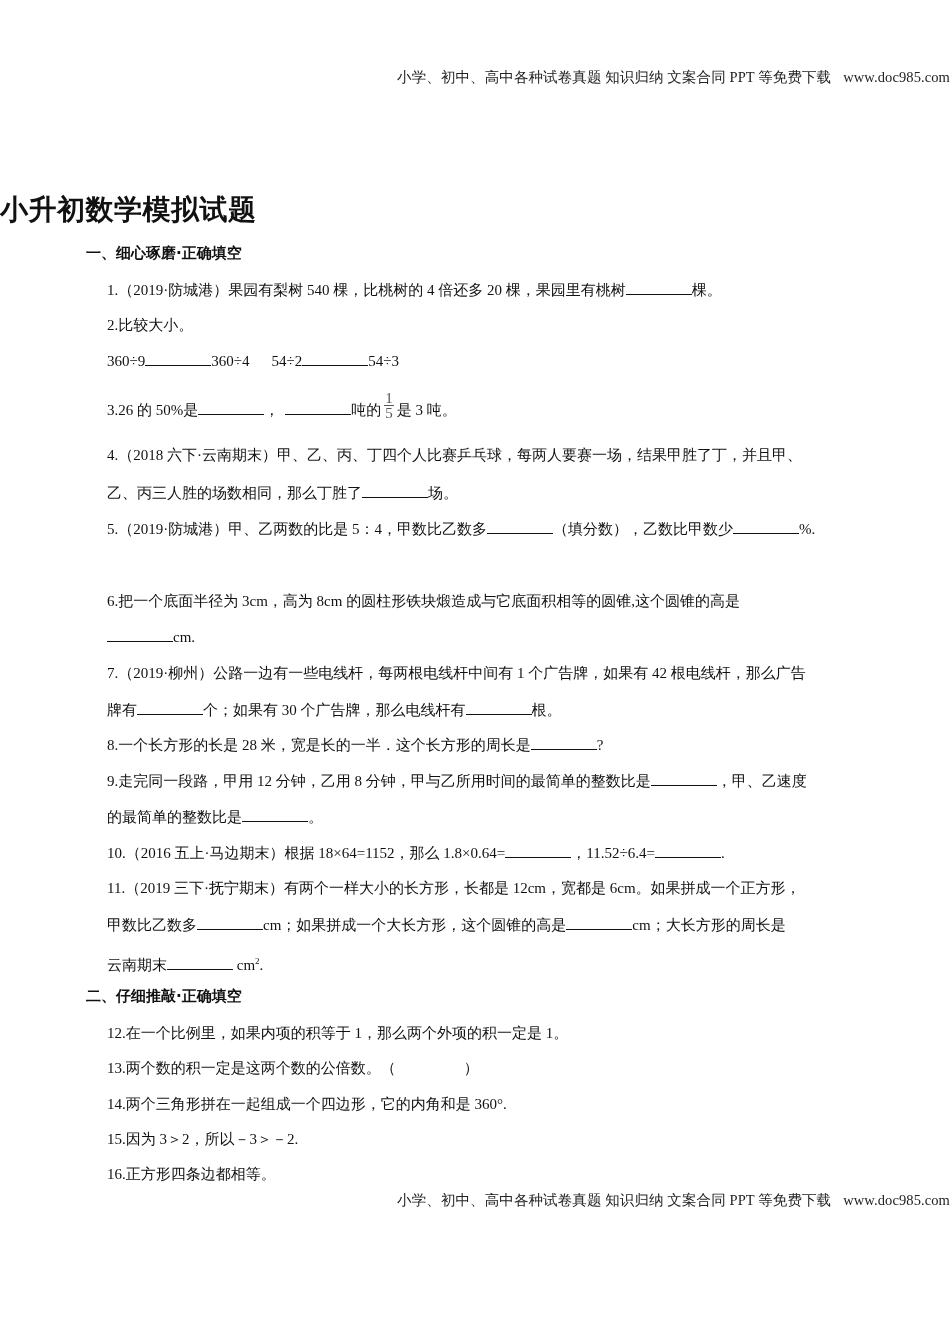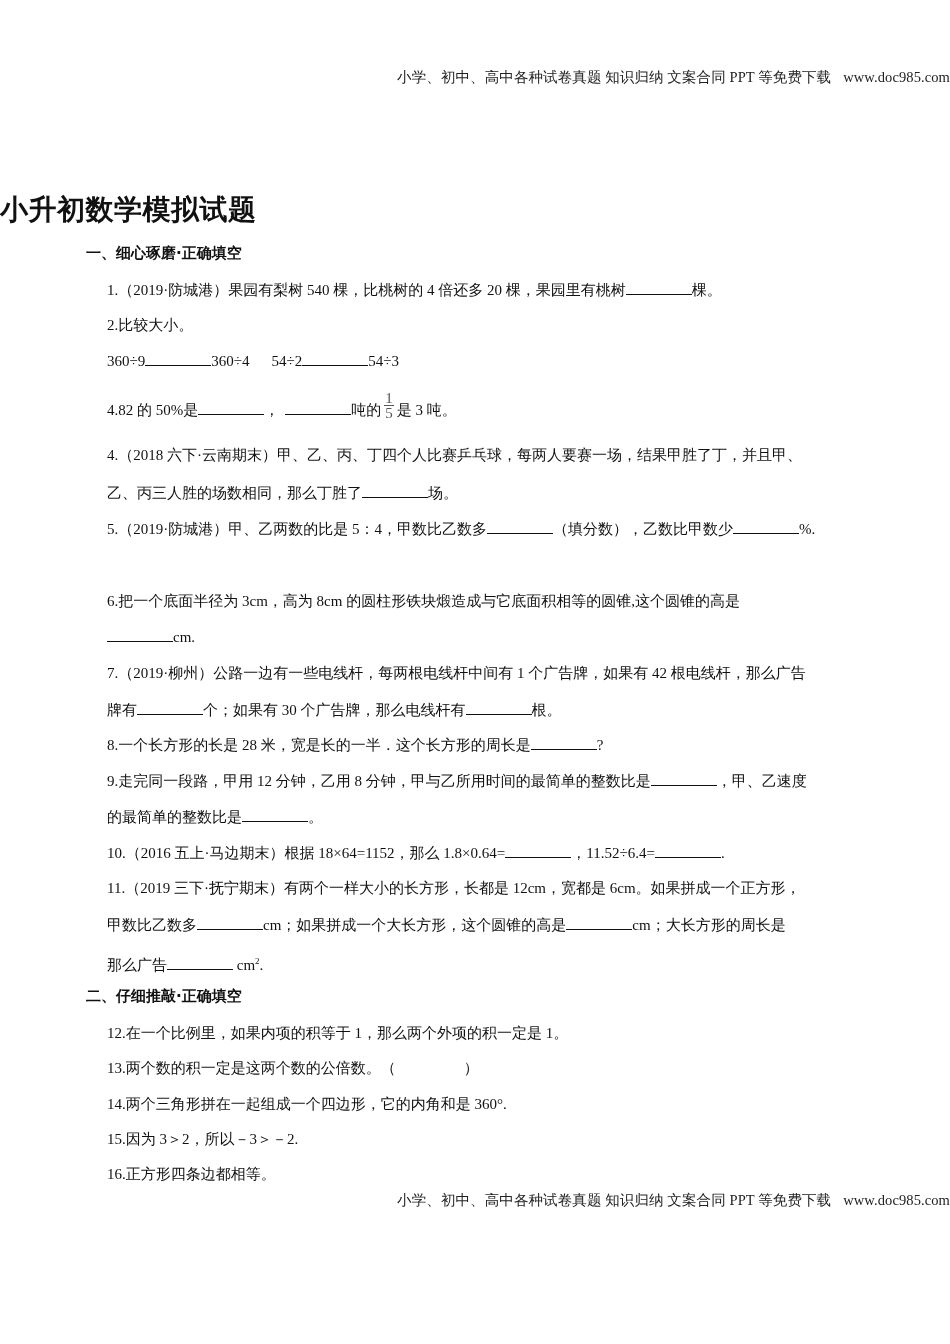--- a/index.html
+++ b/index.html
@@ -92,21 +92,21 @@
 <div class="line" style="top:280px">
   <span>1.（2019·防城港）果园有梨树 540 棵，比桃树的 4 倍还多 20 棵，果园里有桃树</span><span class="blank"></span><span>棵。</span>
 </div>
 
 <div class="line" style="top:315px">2.比较大小。</div>
 <div class="line" style="top:351px">
   <span>360÷9</span><span class="blank"></span><span>360÷4</span><span class="gap"></span><span>54÷2</span><span class="blank"></span><span>54÷3</span>
 </div>
 
 <div class="line" style="top:397px">
-  <span>4.82 的 50%是</span><span class="blank"></span><span>，</span><span style="display:inline-block;width:6px"></span><span class="blank"></span><span>吨的</span><span class="frac"><span class="num">1</span><span class="den">5</span></span><span>是 3 吨。</span>
+  <span>3.26 的 50%是</span><span class="blank"></span><span>，</span><span style="display:inline-block;width:6px"></span><span class="blank"></span><span>吨的</span><span class="frac"><span class="num">1</span><span class="den">5</span></span><span>是 3 吨。</span>
 </div>
 
 <div class="line" style="top:445px">4.（2018 六下·云南期末）甲、乙、丙、丁四个人比赛乒乓球，每两人要赛一场，结果甲胜了丁，并且甲、</div>
 <div class="line" style="top:483px">
   <span>乙、丙三人胜的场数相同，那么丁胜了</span><span class="blank"></span><span>场。</span>
 </div>
 
 <div class="line" style="top:519px">
   <span>5.（2019·防城港）甲、乙两数的比是 5：4，甲数比乙数多</span><span class="blank"></span><span>（填分数），乙数比甲数少</span><span class="blank"></span><span>%.</span>
 </div>
@@ -134,21 +134,21 @@
 
 <div class="line" style="top:843px">
   <span>10.（2016 五上·马边期末）根据 18×64=1152，那么 1.8×0.64=</span><span class="blank"></span><span>，11.52÷6.4=</span><span class="blank"></span><span>.</span>
 </div>
 
 <div class="line" style="top:878px">11.（2019 三下·抚宁期末）有两个一样大小的长方形，长都是 12cm，宽都是 6cm。如果拼成一个正方形，</div>
 <div class="line" style="top:915px">
   <span>甲数比乙数多</span><span class="blank"></span><span>cm；如果拼成一个大长方形，这个圆锥的高是</span><span class="blank"></span><span>cm；大长方形的周长是</span>
 </div>
 <div class="line" style="top:951px">
-  <span>那么广告</span><span class="blank"></span><span> cm</span><sup>2</sup><span>.</span>
+  <span>云南期末</span><span class="blank"></span><span> cm</span><sup>2</sup><span>.</span>
 </div>
 
 <div class="section-heading" style="top:987px">二、仔细推敲·正确填空</div>
 
 <div class="line" style="top:1023px">12.在一个比例里，如果内项的积等于 1，那么两个外项的积一定是 1。</div>
 <div class="line" style="top:1058px">
   <span>13.两个数的积一定是这两个数的公倍数。（</span><span class="paren-gap"></span><span>）</span>
 </div>
 <div class="line" style="top:1094px">14.两个三角形拼在一起组成一个四边形，它的内角和是 360°.</div>
 <div class="line" style="top:1129px">15.因为 3＞2，所以－3＞－2.</div>

